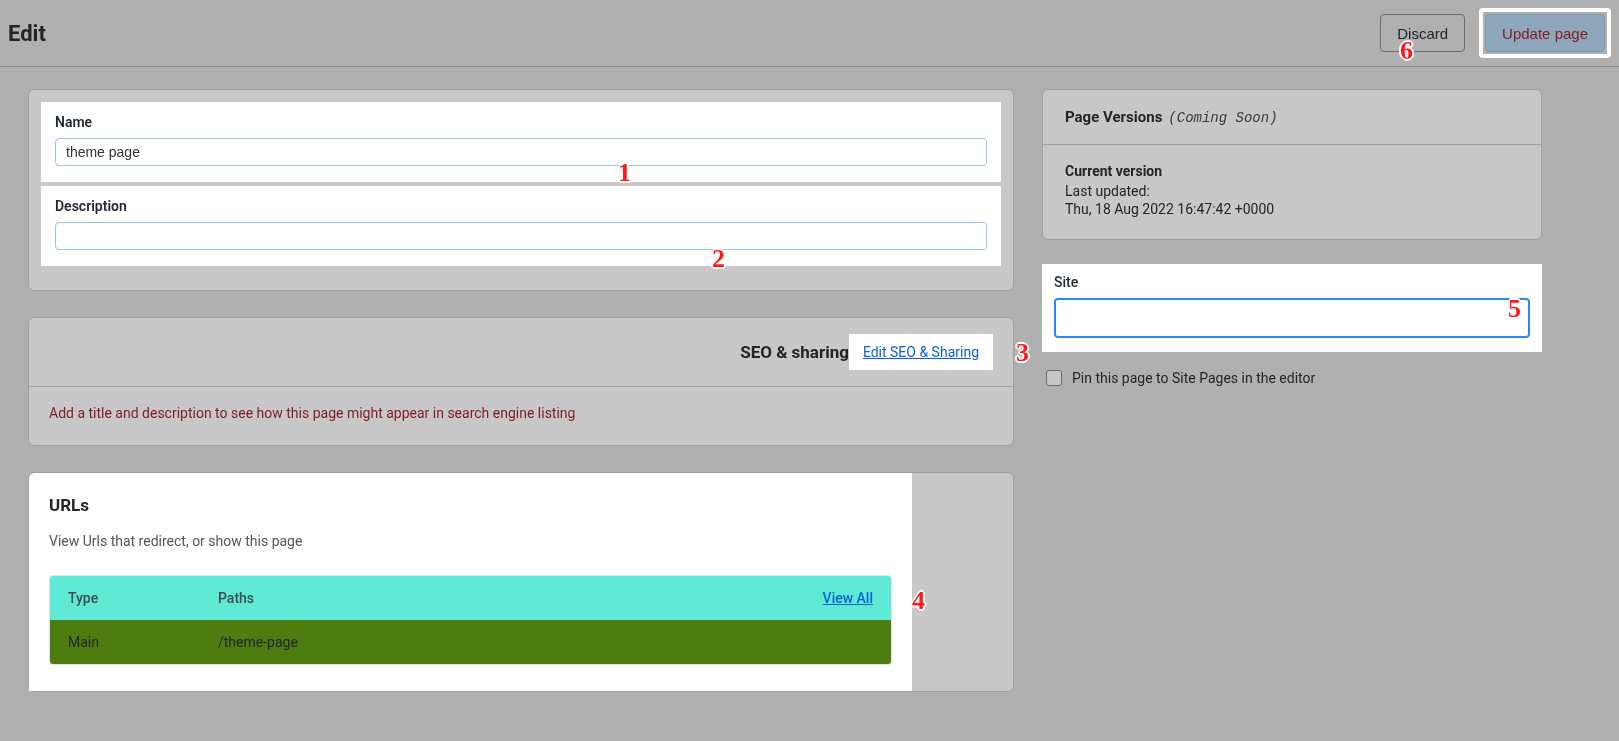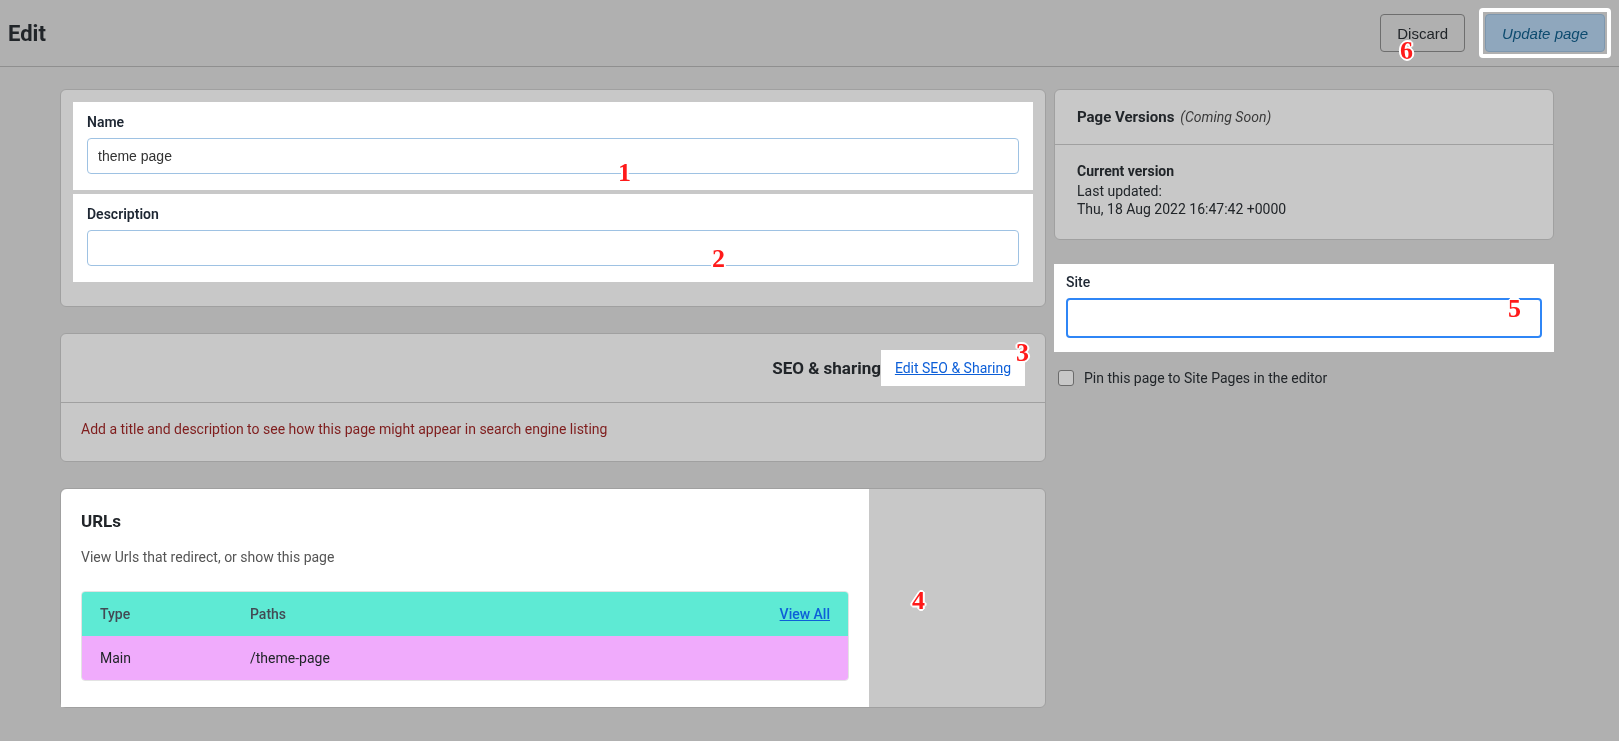--- a/index.html
+++ b/index.html
@@ -22,71 +22,71 @@
     border-bottom: 1px solid #8f8f8f;
   }
   .topbar h1 { font-size: 22px; font-weight: 700; margin: 0 0 0 0; }
   .topbar-actions { display: flex; gap: 14px; align-items: center; }
   .btn {
     display: inline-flex; align-items: center; justify-content: center;
     padding: 8px 16px; font-size: 15px; border-radius: 4px; cursor: pointer;
     border: 1px solid #6e6e6e; background: #b0b0b0; color: #212529; min-height: 38px;
   }
   .btn-primary {
-    background: #8fa7bd; color: #0c4a6e; border-color: #7d97af; font-style: italic;
+    background: #8fa7bd; color: #7f1d1d; border-color: #7d97af;
   }
   .update-wrap {
     border: 4px solid #ffffff; border-radius: 4px; padding: 2px; display:inline-flex;
   }
-  .content { display:flex; gap: 8px; padding: 22px 28px; margin-left: 32px; }
+  .content { display:flex; gap: 28px; padding: 22px 28px; }
   .col-left { flex: 0 0 986px; }
   .col-right { flex: 0 0 500px; }
 
   .card {
     background: #c8c8c8;
     border: 1px solid #a0a0a0;
     border-radius: 6px;
     margin-bottom: 26px;
   }
   .card-flat { padding: 0; }
   .white-block {
     background: #fff; padding: 12px 14px 16px 14px;
   }
   .white-block.upper { margin: 12px 12px 0 12px; }
   .white-block.lower { margin: 4px 12px 12px 12px; }
   .field-label { font-weight: 600; color: #1e2733; margin-bottom: 8px; display:block; }
   .text-input {
-    width: 100%; height: 36px; border: 1px solid #9ec2e3; border-radius: 4px;
+    width: 100%; height: 28px; border: 1px solid #9ec2e3; border-radius: 4px;
     padding: 6px 10px; font-size: 14px; color: #333; background:#fff; outline:none;
   }
 
   .section-head { padding: 16px 20px; display:flex; align-items:center; justify-content:flex-end; }
   .section-head h3 { margin:0; font-size: 17px; font-weight:700; }
   .link-box { background:#fff; padding: 10px 14px; }
   .link { color:#0d5fd8; text-decoration: underline; font-size:14px; cursor:pointer; }
   .seo-note { padding: 18px 20px 24px 20px; color:#7f1d1d; font-size:14px; border-top:1px solid #a0a0a0;}
 
   .urls-card { background:#c8c8c8; border:1px solid #a0a0a0; border-radius:6px; }
-  .urls-inner { background:#fff; width: 808px; margin: 0; border-top-left-radius:6px; }
+  .urls-inner { background:#fff; width: 883px; margin: 0; border-top-left-radius:6px; }
   .urls-pad { padding: 22px 20px 26px 20px; }
   .urls-pad h3 { margin:0 0 14px 0; font-size: 17px; font-weight:700; }
   .urls-sub { color:#555; margin: 18px 0 26px 0; }
   .table { border:1px solid #e3e3e3; border-radius:4px; overflow:hidden; }
   .thead, .trow { display:flex; align-items:center; padding: 14px 18px; }
   .thead { background:#5eead4; color:#434a54; font-weight:500; }
   .col-type { flex:0 0 150px; }
   .col-paths { flex:1 1 auto; }
   .col-action { flex:0 0 80px; text-align:right; }
-  .trow { background:#f0abfc; }
+  .trow { background:#4d7c0f; }
 
   
   .versions-card { background:#c8c8c8; border:1px solid #a0a0a0; border-radius:6px; margin-bottom: 24px; }
   .versions-head { padding: 18px 22px; border-bottom:1px solid #a0a0a0; display:flex; align-items:baseline; gap:6px;}
   .versions-head strong { font-size:15px; font-weight:700; }
-  .versions-head em { font-size:14px; color:#3a3a3a;}
+  .versions-head em { font-size:14px; color:#3a3a3a;font-family:Liberation Mono, monospace;}
   .versions-body { padding: 18px 10px 22px 22px; }
   .versions-body .cv { font-weight:700; margin-bottom:4px; }
   .versions-body .lu { margin-bottom:2px; }
 
   .style-block { background:#fff; padding: 10px 12px 14px 12px; margin-bottom: 18px; }
   .style-block .text-input { border: 2px solid #2f86f6; height: 40px; }
 
   .pin-row { display:flex; align-items:center; gap:10px; padding: 0 4px; }
   .checkbox {
     width:16px; height:16px; border:1px solid #6b6b6b; border-radius:3px; background:#c7c7c7; display:inline-block;

